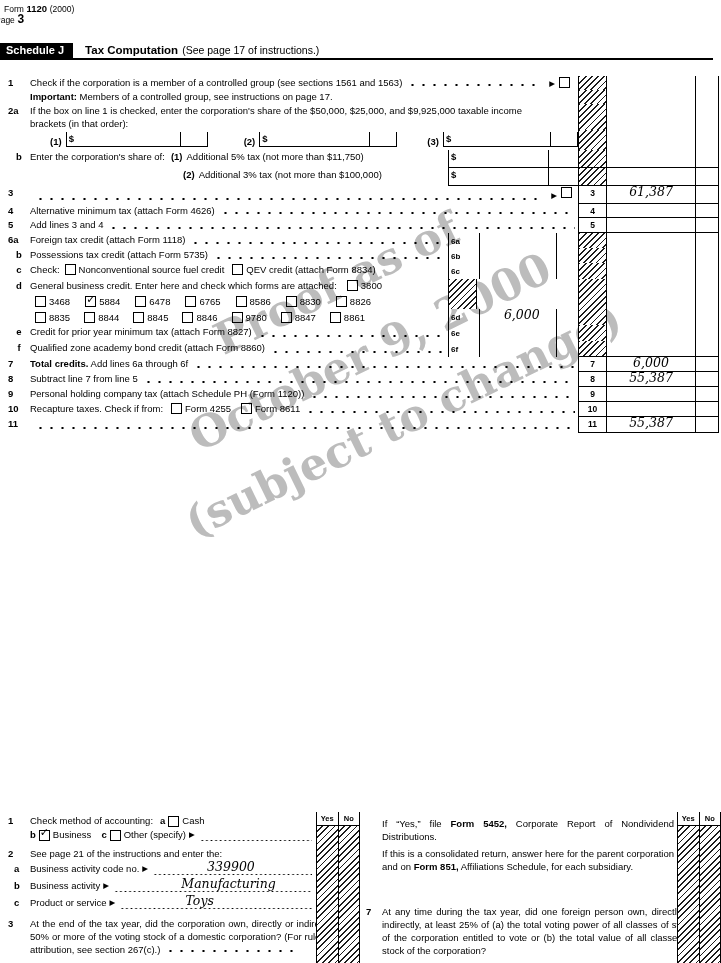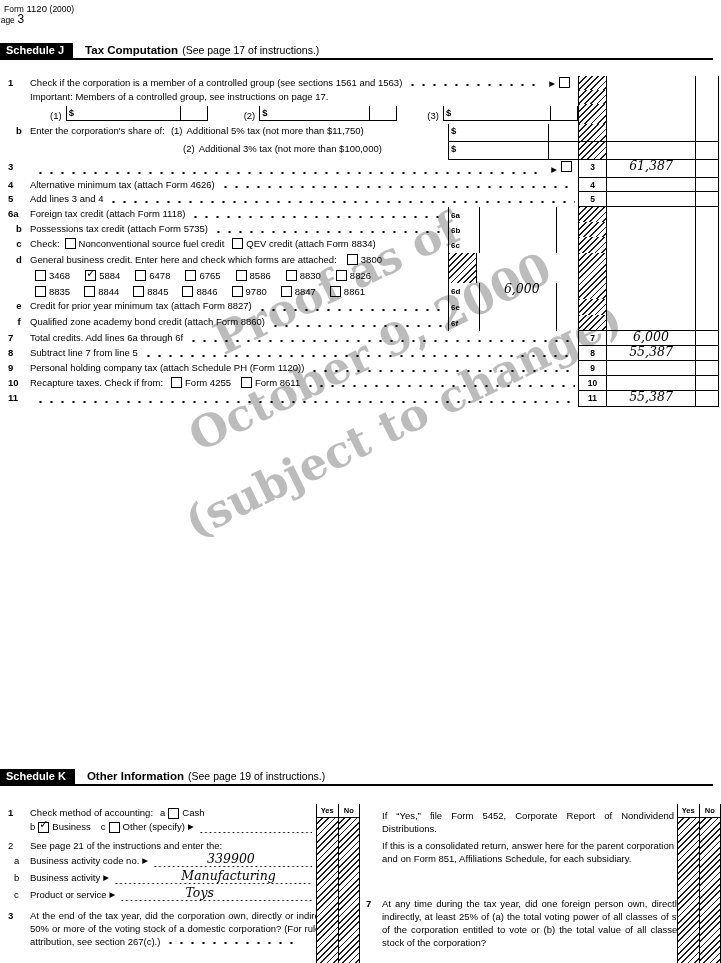--- a/index.html
+++ b/index.html
@@ -1,18 +1,18 @@
 <!DOCTYPE html>
 <html><head>
 <meta charset="utf-8">
 <style>
   html,body{margin:0;padding:0;background:#888;}
   .page{position:relative;width:721px;height:963px;background:#fff;margin:0 auto;
         font-family:"Liberation Sans",sans-serif;font-size:9.5px;color:#000;overflow:hidden;}
-  .b{font-weight:normal}
+  .b{font-weight:bold}
   
   .hatch{background:repeating-linear-gradient(135deg,#1c1c1c 0 1.3px,#fff 1.3px 4.4px);}
   .dots{flex:1;height:9px;margin:0 3px;align-self:flex-end;margin-bottom:2px;
         background-image:radial-gradient(circle,#000 1px,transparent 1.25px);
         background-size:11px 4px;background-repeat:repeat-x;background-position:2px 4px;}
   .idots{display:inline-block;height:8px;
         background-image:radial-gradient(circle,#000 1px,transparent 1.25px);
         background-size:11px 4px;background-repeat:repeat-x;background-position:2px 4px;}
   .ent{flex:1;position:relative;height:12px;align-self:flex-end;margin:0 2px 0 2px;
         background-image:radial-gradient(circle,#000 .8px,transparent 1px);
@@ -120,20 +120,31 @@
         <span><span class="b">Important:</span>
         <span>Members of a controlled group, see instructions on page 17.</span></span>
       </div>
       <div class="rt">
           <div class="ncell hatch"></div>
           <div class="acell"></div>
           <div class="ccell"></div>
         </div>
     </div>
 
+    <div class="jr" style="min-height:26px">
+      <div class="jc">
+        <span class="jnum">2a</span>
+        <span style="max-width:500px">If the box on line 1 is checked, enter the corporation's share of the $50,000, $25,000, and $9,925,000 taxable income brackets (in that order):</span>
+      </div>
+      <div class="rt">
+          <div class="ncell hatch"></div>
+          <div class="acell"></div>
+          <div class="ccell"></div>
+        </div>
+    </div>
 
     <div class="jr" style="min-height:20px">
       <div class="jc" style="align-items:flex-end;padding-bottom:2px">
         <span class="b" style="margin-left:42px">(1)</span>
         <span class="bx" style="width:140px;margin-left:4px">
             <span class="bxm">$</span>
             <span class="bxd"></span>
           </span>
         <span class="b" style="margin-left:36px">(2)</span>
         <span class="bx" style="width:136px;margin-left:4px">
@@ -480,25 +491,20 @@
         <span class="dots"></span>
       </div>
       <div class="rt bb">
           <div class="ncell">11</div>
           <div class="acell"><span class="hw">55,387</span></div>
           <div class="ccell"></div>
         </div>
     </div>
   </div>
 
-  <div class="bar z1" style="top:394px">
-    <span class="barbox">Schedule K</span>
-    <span class="bartitle">Other Information</span>
-    <span class="barsee">(See page 19 of instructions.)</span>
-  </div>
 
   <div class="kbody z1">
 
     <div class="kflex" style="left:8px;top:3px;width:306px">
       <span class="kn" style="position:static;width:22px">1</span>
       <span>Check method of accounting:</span>
       <span class="b" style="margin:0 2px 0 7px">a</span>
       <span class="cb"></span>
       <span>Cash</span>
     </div>

